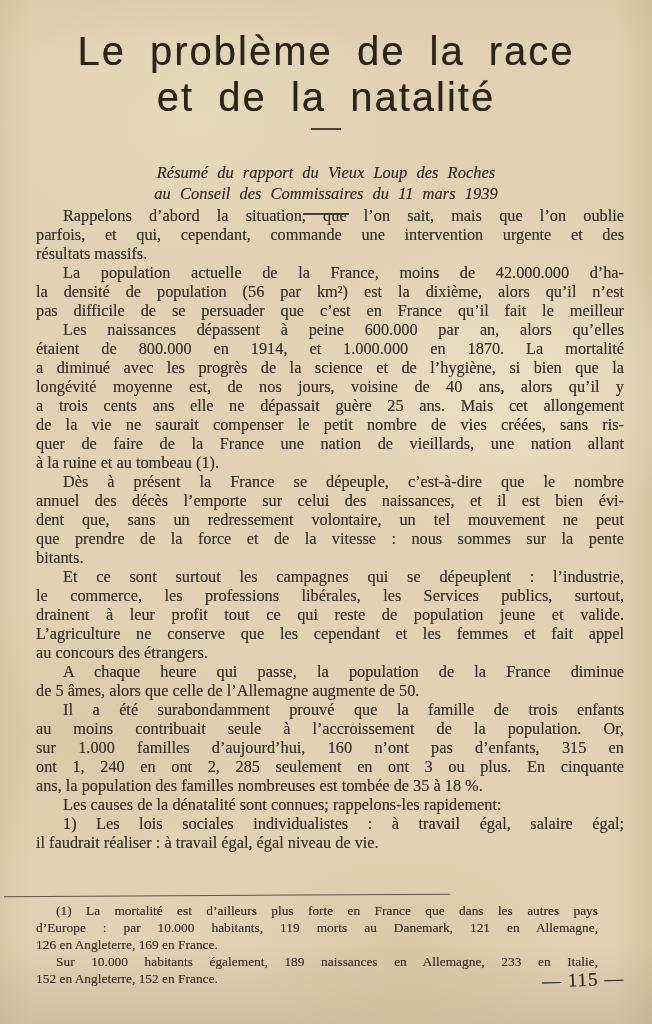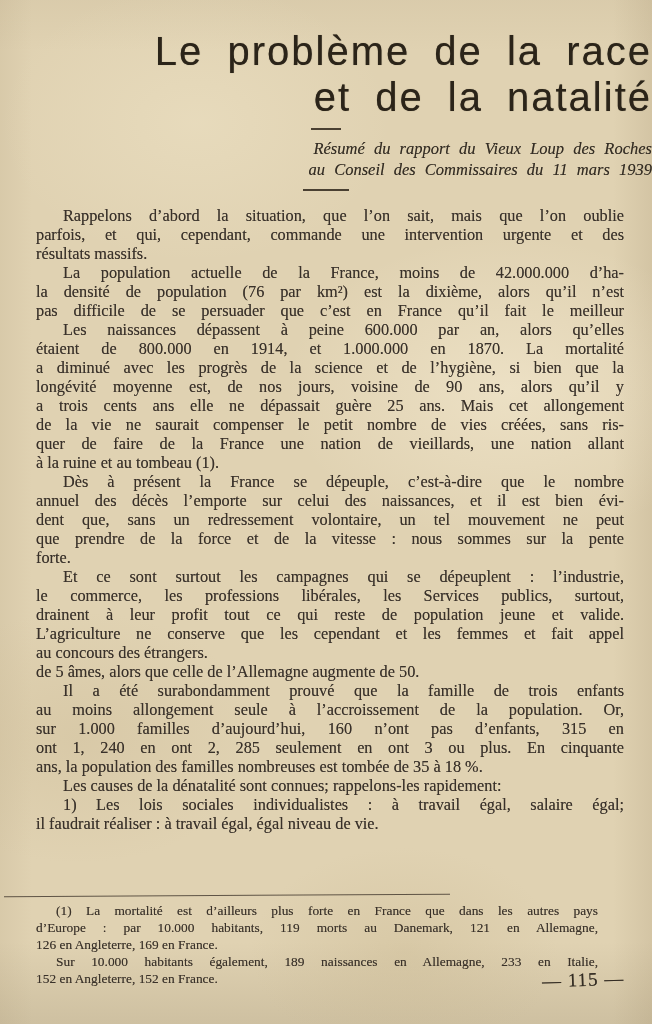--- a/index.html
+++ b/index.html
@@ -17,38 +17,38 @@
       radial-gradient(ellipse 280px 200px at 30% 12%, rgba(244,234,206,0.35), rgba(244,234,206,0) 70%),
       radial-gradient(ellipse 260px 180px at 12% 72%, rgba(198,180,142,0.30), rgba(198,180,142,0) 70%),
       radial-gradient(ellipse 220px 150px at 62% 93%, rgba(196,178,138,0.30), rgba(196,178,138,0) 70%),
       linear-gradient(90deg, rgba(146,126,92,0.10), rgba(146,126,92,0) 5%, rgba(146,126,92,0) 94%, rgba(146,126,92,0.16)),
       linear-gradient(180deg, rgba(146,126,92,0.08), rgba(146,126,92,0) 5%, rgba(146,126,92,0) 92%, rgba(134,120,92,0.20));
     font-family: "Liberation Serif", "DejaVu Serif", serif;
     color: #3a322a;
   }
   .header {
     position: absolute; top: 28px; left: 0; right: 0;
-    text-align: right;
+    text-align: center;
   }
   .title {
     margin: 0;
     font-family: "Liberation Sans", "DejaVu Sans", sans-serif;
     font-weight: 400;
     font-size: 40px;
     line-height: 46px;
     letter-spacing: 2px;
     word-spacing: 11px;
     color: #2b2419;
     text-shadow: 0 0 0.7px rgba(43,36,25,0.6);
   }
   .title .tline { display: block; }
   .rule { background: #4a4032; margin: 0 auto; }
   .rule-title { width: 30px; height: 2px; margin-top: 8px; }
   .subtitle {
-    margin: 8px 0 0 0;
+    margin: 32px 0 0 0;
     font-style: italic;
     font-size: 16.5px;
     line-height: 21px;
     word-spacing: 5px;
     color: #342d24;
     text-shadow: 0 0 0.6px rgba(52,45,36,0.5);
   }
   .subtitle .sline { display: block; }
   .rule-subtitle { width: 46px; height: 1.5px; margin-top: 9px; }
 
@@ -113,53 +113,54 @@
   </header>
 
   <main class="body-text" id="body-text">
       <div class="para">
         <div class="line first">Rappelons d’abord la situation, que l’on sait, mais que l’on oublie</div>
         <div class="line">parfois, et qui, cependant, commande une intervention urgente et des</div>
         <div class="line last">résultats massifs.</div>
       </div>
       <div class="para">
         <div class="line first">La population actuelle de la France, moins de 42.000.000 d’ha-</div>
-        <div class="line">la densité de population (76 par km²) est la dixième, alors qu’il n’est</div>
+        <div class="line">la densité de population (56 par km²) est la dixième, alors qu’il n’est</div>
         <div class="line">pas difficile de se persuader que c’est en France qu’il fait le meilleur</div>
       </div>
       <div class="para">
         <div class="line first">Les naissances dépassent à peine 600.000 par an, alors qu’elles</div>
         <div class="line">étaient de 800.000 en 1914, et 1.000.000 en 1870. La mortalité</div>
         <div class="line">a diminué avec les progrès de la science et de l’hygiène, si bien que la</div>
-        <div class="line">longévité moyenne est, de nos jours, voisine de 90 ans, alors qu’il y</div>
+        <div class="line">longévité moyenne est, de nos jours, voisine de 40 ans, alors qu’il y</div>
         <div class="line">a trois cents ans elle ne dépassait guère 25 ans. Mais cet allongement</div>
         <div class="line">de la vie ne saurait compenser le petit nombre de vies créées, sans ris-</div>
         <div class="line">quer de faire de la France une nation de vieillards, une nation allant</div>
         <div class="line last">à la ruine et au tombeau (1).</div>
       </div>
       <div class="para">
         <div class="line first">Dès à présent la France se dépeuple, c’est-à-dire que le nombre</div>
         <div class="line">annuel des décès l’emporte sur celui des naissances, et il est bien évi-</div>
         <div class="line">dent que, sans un redressement volontaire, un tel mouvement ne peut</div>
         <div class="line">que prendre de la force et de la vitesse : nous sommes sur la pente</div>
-        <div class="line last">forte.</div>
+        <div class="line last">bitants.</div>
       </div>
       <div class="para">
         <div class="line first">Et ce sont surtout les campagnes qui se dépeuplent : l’industrie,</div>
         <div class="line">le commerce, les professions libérales, les Services publics, surtout,</div>
         <div class="line">drainent à leur profit tout ce qui reste de population jeune et valide.</div>
         <div class="line">L’agriculture ne conserve que les cependant et les femmes et fait appel</div>
         <div class="line last">au concours des étrangers.</div>
       </div>
       <div class="para">
+        <div class="line first">A chaque heure qui passe, la population de la France diminue</div>
         <div class="line last">de 5 âmes, alors que celle de l’Allemagne augmente de 50.</div>
       </div>
       <div class="para">
         <div class="line first">Il a été surabondamment prouvé que la famille de trois enfants</div>
-        <div class="line">au moins allongement seule à l’accroissement de la population. Or,</div>
+        <div class="line">au moins contribuait seule à l’accroissement de la population. Or,</div>
         <div class="line">sur 1.000 familles d’aujourd’hui, 160 n’ont pas d’enfants, 315 en</div>
         <div class="line">ont 1, 240 en ont 2, 285 seulement en ont 3 ou plus. En cinquante</div>
         <div class="line last">ans, la population des familles nombreuses est tombée de 35 à 18 %.</div>
       </div>
       <div class="para">
         <div class="line first last">Les causes de la dénatalité sont connues; rappelons-les rapidement:</div>
       </div>
       <div class="para">
         <div class="line first">1) Les lois sociales individualistes : à travail égal, salaire égal;</div>
         <div class="line last">il faudrait réaliser : à travail égal, égal niveau de vie.</div>

